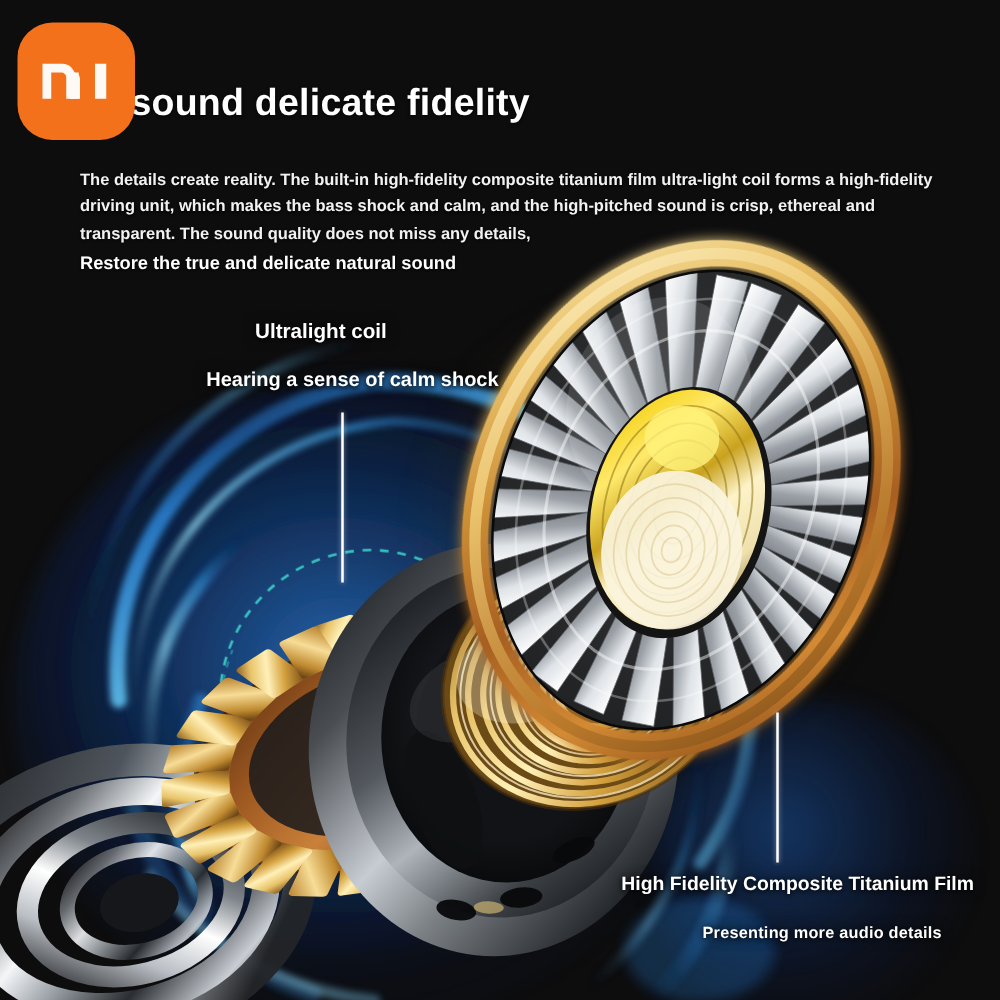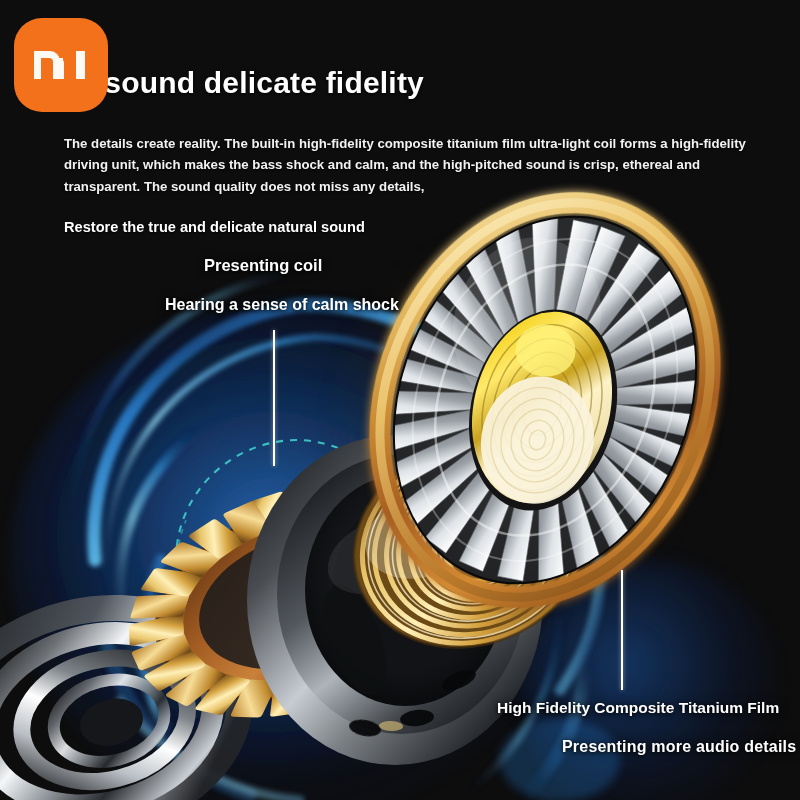--- a/index.html
+++ b/index.html
@@ -50,31 +50,31 @@
     letter-spacing:.2px;white-space:nowrap;z-index:30;
     text-shadow:0 1px 3px rgba(0,0,0,.8);
   }
 
   .body-copy{
     position:absolute;left:64px;top:133px;width:690px;
     font-size:13.2px;font-weight:bold;color:#f2f2f2;line-height:1.62;
     z-index:30;text-shadow:0 1px 2px rgba(0,0,0,.9);
   }
   .body-copy .restore{
-    display:block;margin-top:19px;font-size:14.6px;color:#ffffff;
+    display:block;margin-top:3px;font-size:14.6px;color:#ffffff;
   }
 
   .label{
     position:absolute;color:#ffffff;font-weight:bold;white-space:nowrap;z-index:35;
     text-shadow:0 1px 4px rgba(0,0,0,.95),0 0 10px rgba(0,0,0,.7);
   }
   #label-ultralight{left:204px;top:256px;font-size:16.5px;}
   #label-calmshock{left:165px;top:296px;font-size:16px;}
   #label-titanium{left:497px;top:699px;font-size:15.5px;}
-  #label-audiodetails{left:562px;top:738px;font-size:16px;font-weight:bold;letter-spacing:.2px;}
+  #label-audiodetails{left:562px;top:738px;font-size:13px;font-weight:bold;letter-spacing:.2px;}
 
   .leader{position:absolute;background:#ffffff;z-index:34;box-shadow:0 0 4px rgba(255,255,255,.55);}
   #leader-coil{left:273px;top:330px;width:2px;height:136px;}
   #leader-film{left:621px;top:570px;width:2px;height:120px;}
 </style>
 </head>
 <body>
 
 <div id="stage">
 
@@ -548,21 +548,21 @@
     </svg>
   </div>
 
   <div class="headline">ck sound delicate fidelity</div>
 
   <div class="body-copy">
     <span>The details create reality. The built-in high-fidelity composite titanium film ultra-light coil forms a high-fidelity driving unit, which makes the bass shock and calm, and the high-pitched sound is crisp, ethereal and transparent. The sound quality does not miss any details,</span>
     <span class="restore">Restore the true and delicate natural sound</span>
   </div>
 
-  <div class="label" id="label-ultralight">Presenting coil</div>
+  <div class="label" id="label-ultralight">Ultralight coil</div>
   <div class="label" id="label-titanium">High Fidelity Composite Titanium Film</div>
   <div class="label" id="label-calmshock">Hearing a sense of calm shock</div>
   <div class="label" id="label-audiodetails">Presenting more audio details</div>
 
   <div class="leader" id="leader-coil"></div>
   <div class="leader" id="leader-film"></div>
 
 </div>
 
 </body></html>

